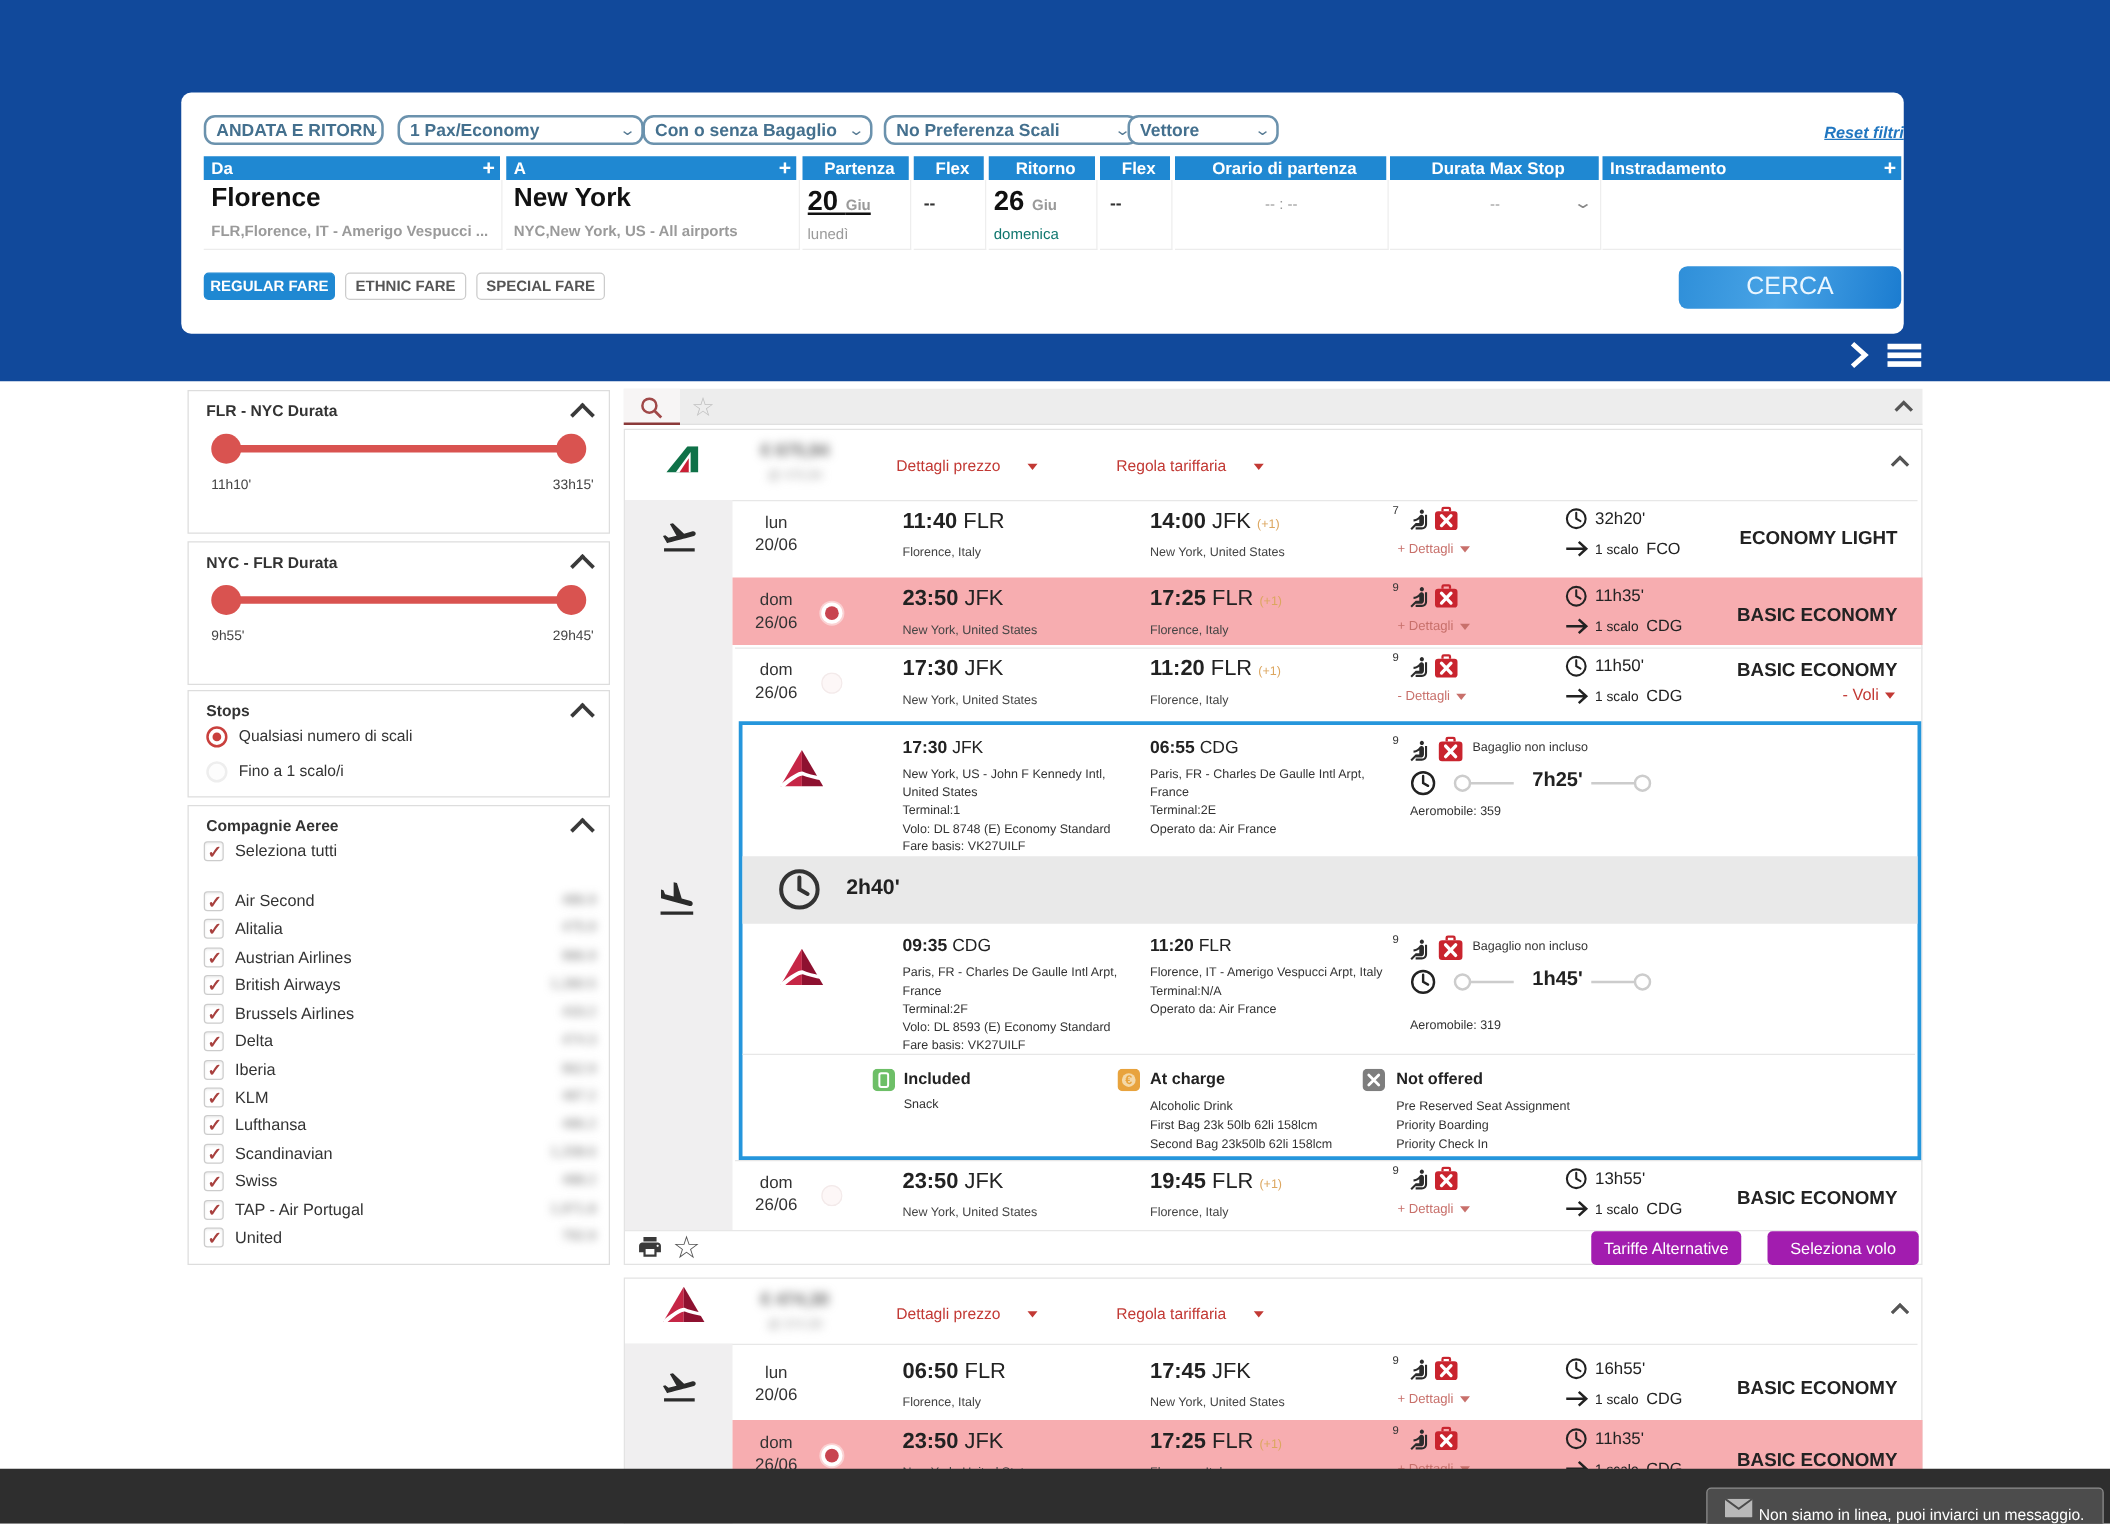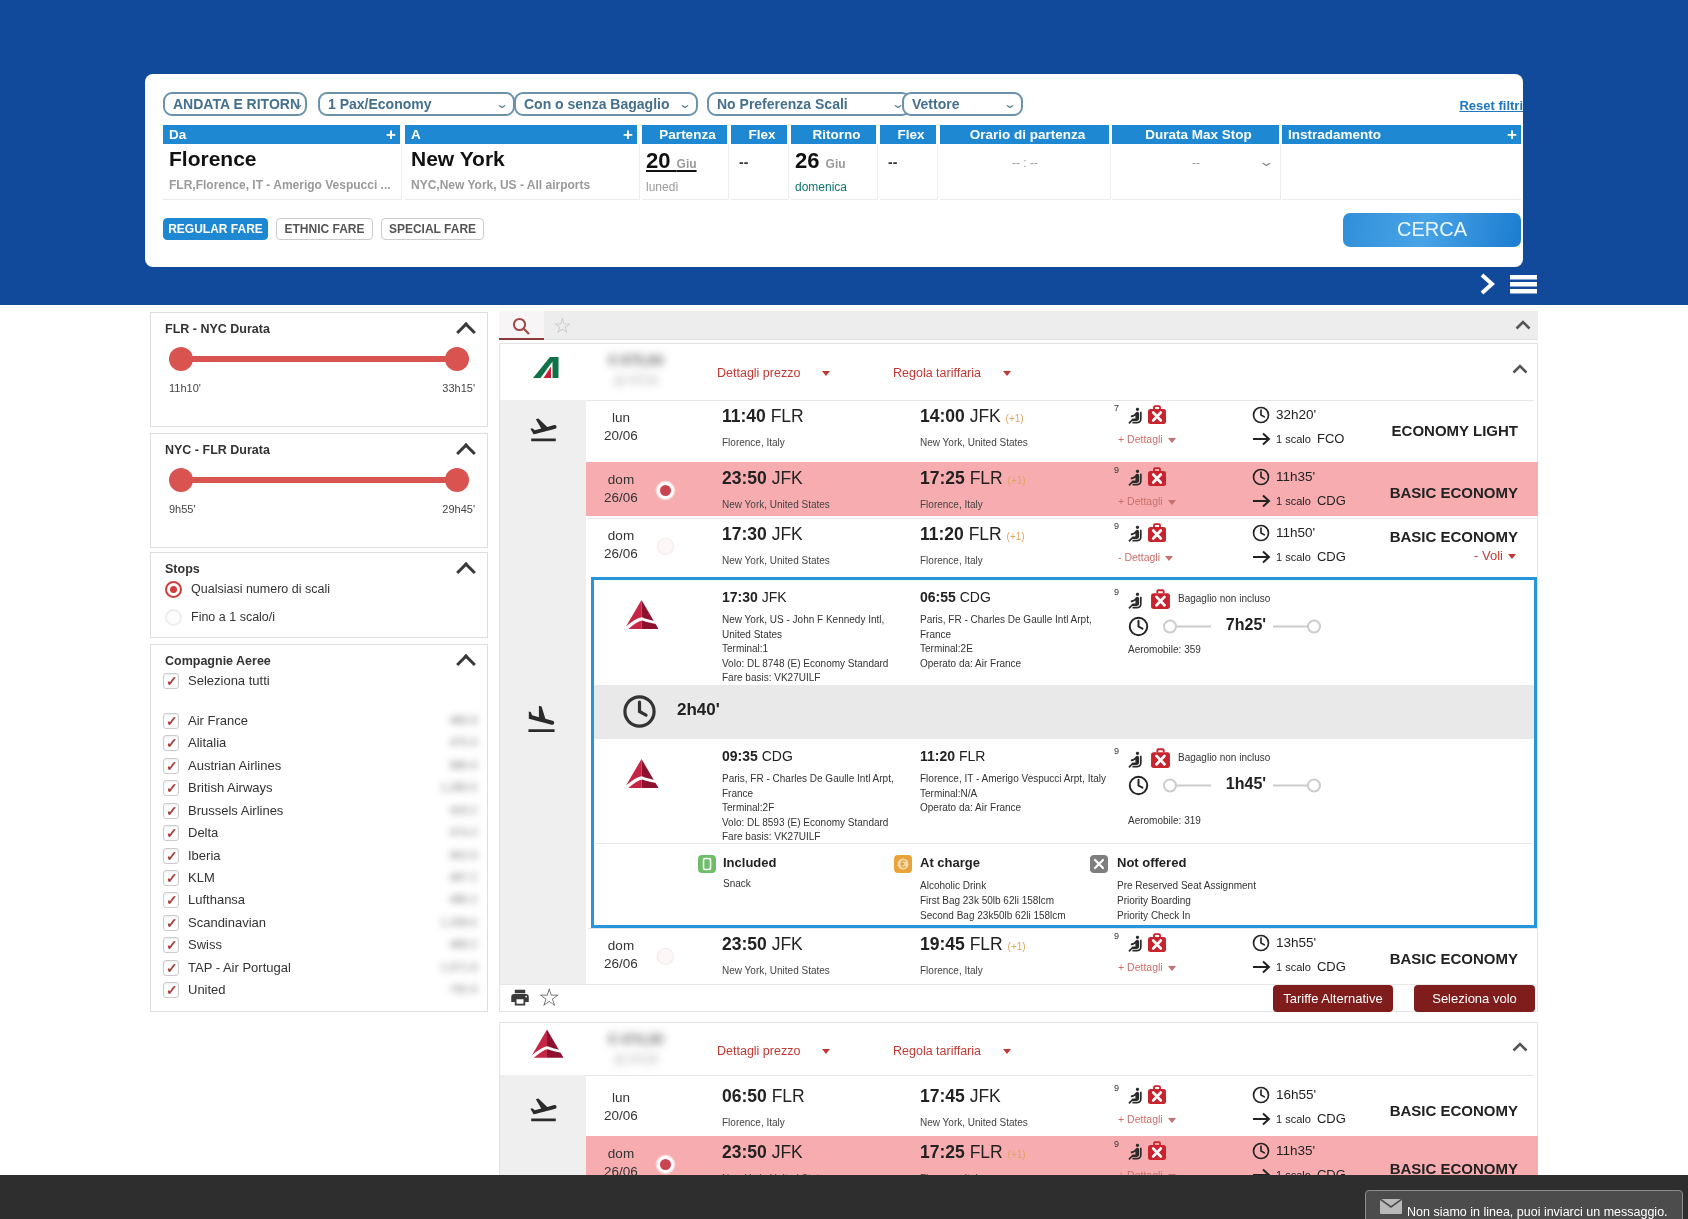--- a/index.html
+++ b/index.html
@@ -9,21 +9,21 @@
 
 #header { position:absolute; left:0; top:0; width:1688px; height:305px; background:#11499b; }
 #nav { position:absolute; top:25px; left:840px; right:0; height:24px; color:#fff; font-size:14px; }
 #nav span.lnk { position:absolute; top:2px; white-space:nowrap; }
 .caret-w { display:inline-block; width:0; height:0; border-left:5px solid transparent; border-right:5px solid transparent; border-top:5px solid #fff; vertical-align:middle; margin-left:6px; }
 #navblur { position:absolute; left:233px; top:2px; width:42px; height:17px; background:#9db4d4; border-radius:8px; filter:blur(5px); opacity:.95; }
 
 #scard { position:absolute; left:145px; top:74px; width:1378px; height:193px; background:#fff; border-radius:8px; }
 .sel { position:absolute; top:18px; height:24px; border:2px solid #6b92ad; border-radius:9px; background:#fff; color:#44708e; font-weight:bold; font-size:14px; line-height:20px; padding-left:8px; white-space:nowrap; overflow:hidden; }
 .sel .sc { position:absolute; right:6px; top:0px; color:#567a93; font-weight:normal; font-size:12px; transform:scaleX(1.4); }
-#resetf { position:absolute; right:0px; top:24px; color:#2076c0; font-weight:bold; font-size:13px; text-decoration:underline; }
+#resetf { position:absolute; right:0px; top:24px; color:#2076c0; font-weight:bold; font-size:13px; text-decoration:underline;font-style:italic; }
 
 #ftable { position:absolute; left:18px; top:51px; width:1358px; }
 .th { position:absolute; top:0; height:19px; background:#1f88d2; color:#fff; font-weight:bold; font-size:13.5px; line-height:19px; padding-left:6px; }
 .th .plus { position:absolute; right:4px; top:0px; font-size:17px; font-weight:bold; }
 .tc { position:absolute; top:19px; height:56px; background:#fff; border-right:1px solid #eee; border-bottom:1px solid #ececec; } .tc div { white-space:nowrap; overflow:hidden; }
 
 .fbtn { position:absolute; top:144px; height:22px; border-radius:4px; font-size:12px; font-weight:bold; line-height:20px; text-align:center; white-space:nowrap; }
 #cerca { position:absolute; right:2px; top:139px; width:178px; height:34px; border-radius:7px;
   background:linear-gradient(100deg,#2f8fd9 0%,#49a4e6 45%,#1b7cd0 100%); color:#eaf6ff; font-size:20px; text-align:center; line-height:33px; }
 
@@ -56,21 +56,21 @@
 .scalo { position:absolute; font-size:11px; color:#222; }
 .farename { position:absolute; right:20px; width:250px; text-align:right; font-size:15px; font-weight:bold; color:#222; }
 .pinkrow { background:#f7adb0; }
 .caret-r { display:inline-block; width:0; height:0; border-left:4.5px solid transparent; border-right:4.5px solid transparent; border-top:5px solid #c23934; vertical-align:middle; margin-left:5px; }
 .dett .caret-r { border-top-color:#c8706b; }
 .radio-on { position:absolute; width:17px; height:17px; border-radius:50%; background:#fff; box-shadow:0 0 0 1.5px rgba(255,255,255,.45); }
 .radio-on:after { content:""; position:absolute; left:3px; top:3px; width:11px; height:11px; border-radius:50%; background:#c84450; }
 .radio-off { position:absolute; width:17px; height:17px; border-radius:50%; background:#fdf7f7; box-shadow:inset 0 0 0 1px #f3eaea; }
 .pseg { position:absolute; font-size:10px; color:#333; }
 .ptime { position:absolute; font-size:14px; color:#222; }
-.redbtn { position:absolute; height:27px; background:#7f1d1d; border-radius:4px; color:#fff; font-size:13px; text-align:center; line-height:27px; }
+.redbtn { position:absolute; height:27px; background:#a21caf; border-radius:4px; color:#fff; font-size:13px; text-align:center; line-height:27px; }
 
 #footer { position:absolute; left:0; top:1175px; width:1688px; height:44px; background:#2e2e2e; }
 #chat { position:absolute; left:1365px; top:1190px; width:318px; height:40px; background:#4c4c4c; border:1px solid #8e8e8e; border-radius:4px; color:#fff; font-size:13px; line-height:28px; }
 </style>
 </head>
 <body>
 <div id="header">
   <div id="scard">
     <div class="sel" style="left:18px; width:144px;">ANDATA E RITORN<span class="sc" style="right:2px">⌄</span></div>
     <div class="sel" style="left:173px; width:197px;">1 Pax/Economy<span class="sc">⌄</span></div>
@@ -166,21 +166,21 @@
     <div style="position:absolute; left:14px; top:56px; width:17px; height:17px; border-radius:50%; border:2px solid #eee; background:#fdfdfd;"></div>
     <div style="position:absolute; left:40px; top:57px; font-size:12.5px; color:#333;">Fino a 1 scalo/i</div>
   </div>
   <div class="scardx" style="top:644px; height:368px;">
     <div class="sct">Compagnie Aeree</div>
     <div class="chev"></div>
     <div class="cbx" style="top:28px;"></div>
     <div style="position:absolute; left:37px; top:28px; font-size:13px; color:#333;">Seleziona tutti</div>
     <div class="airline" style="top:68px;">
         <div class="cbx" style="top:0;"></div>
-        <span class="an">Air France</span>
+        <span class="an">Air Second</span>
         <span class="ap">486.9</span>
       </div>
     <div class="airline" style="top:90px;">
         <div class="cbx" style="top:0;"></div>
         <span class="an">Alitalia</span>
         <span class="ap">475.9</span>
       </div>
     <div class="airline" style="top:113px;">
         <div class="cbx" style="top:0;"></div>
         <span class="an">Austrian Airlines</span>

